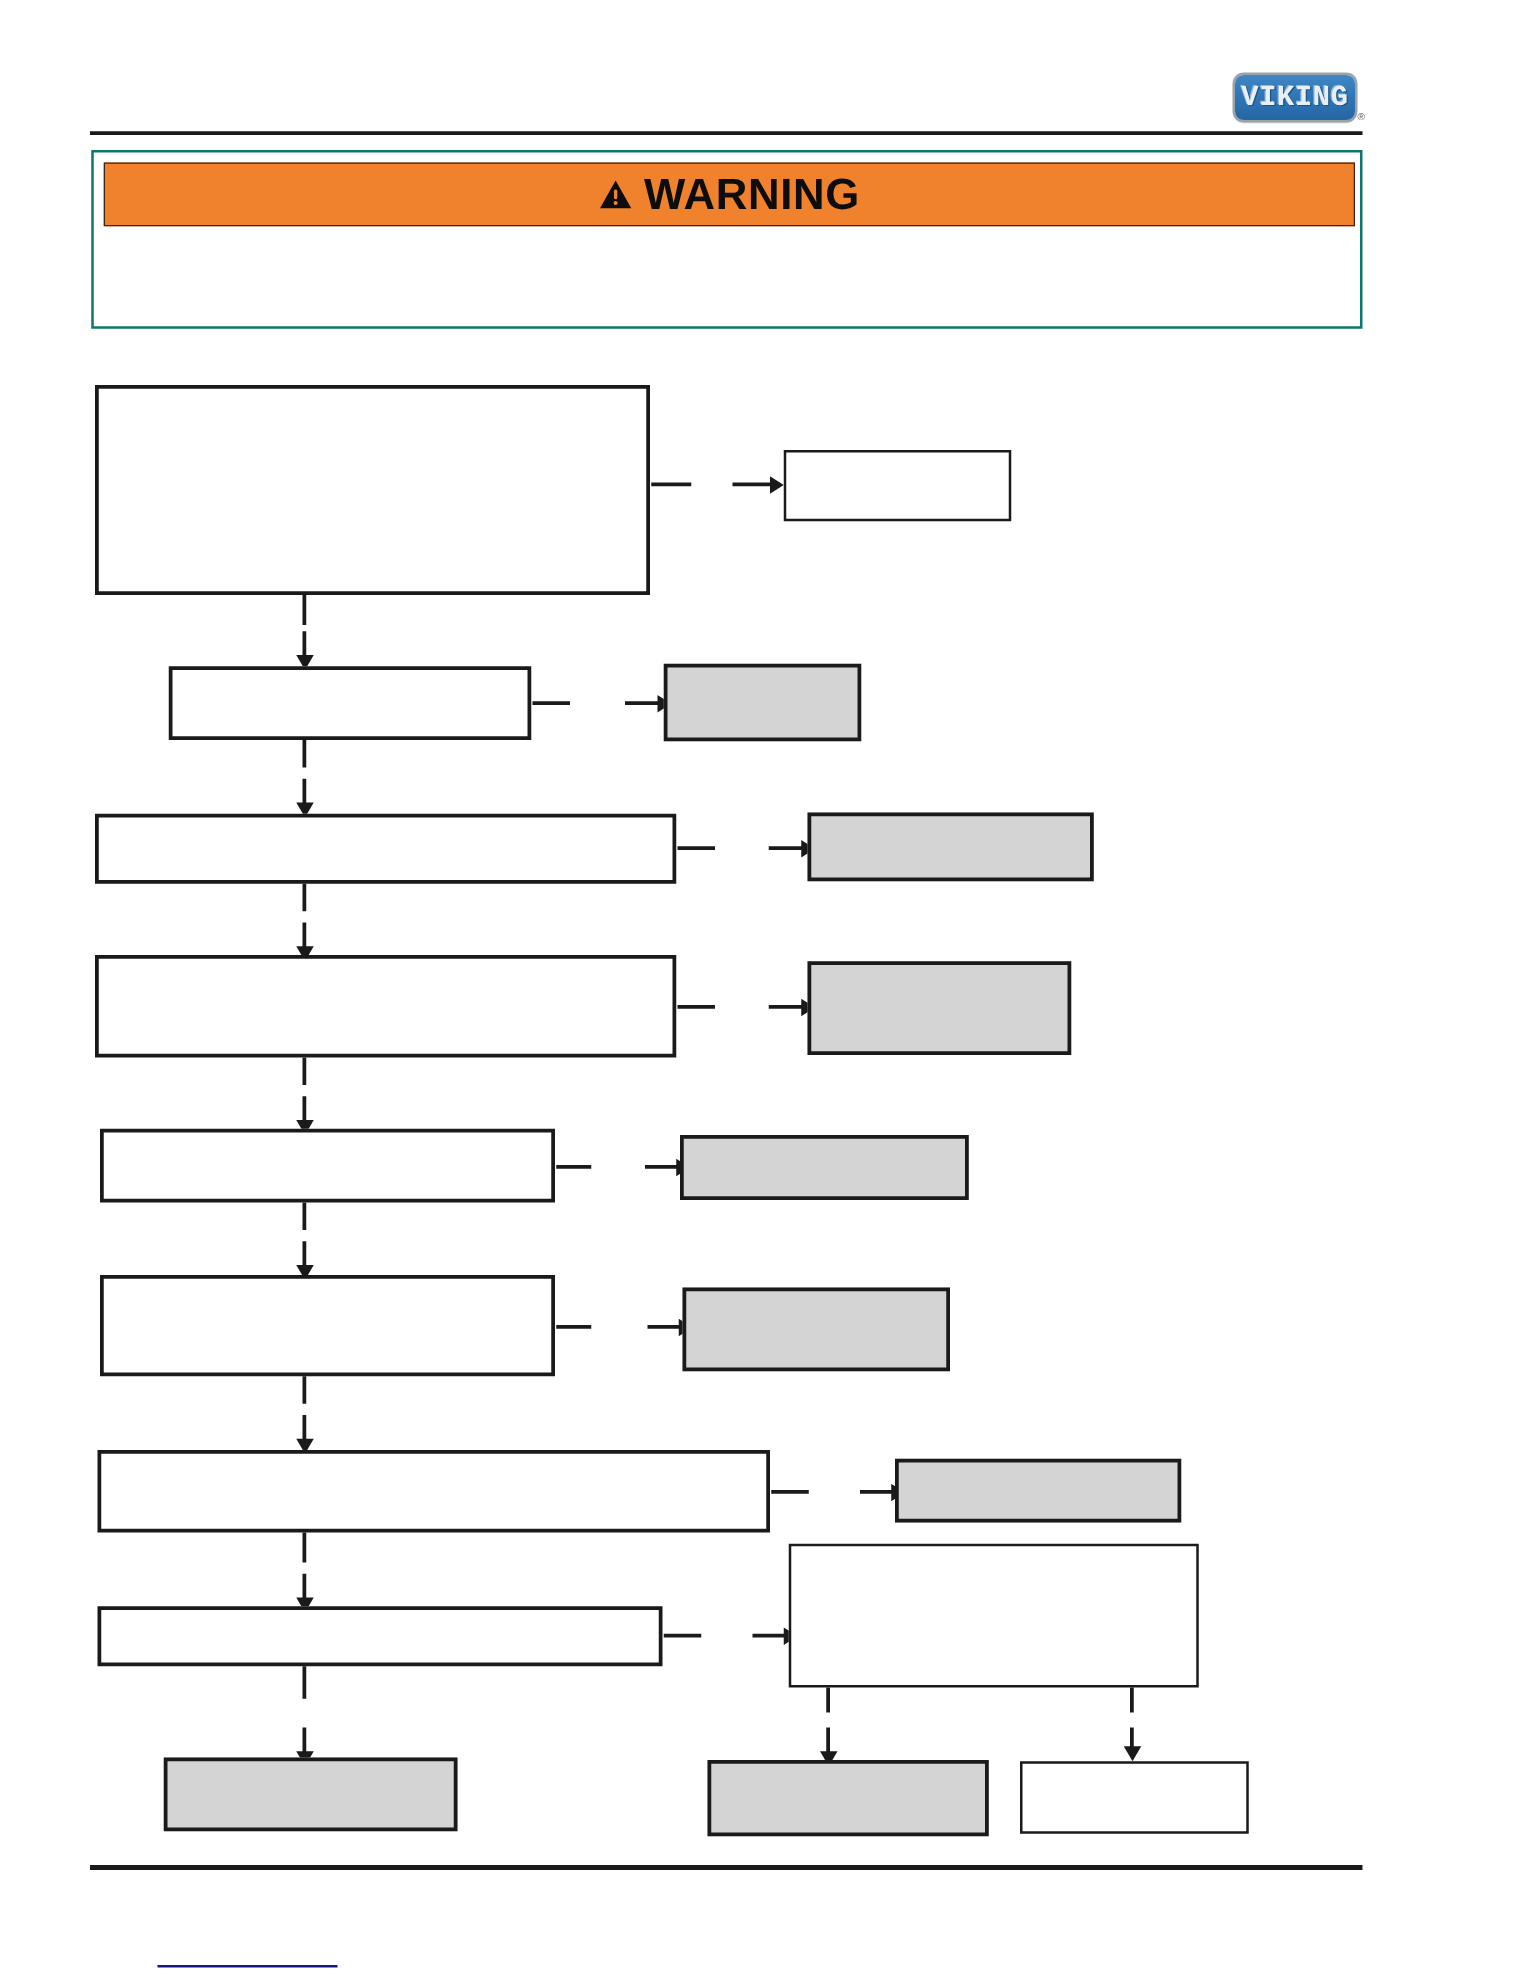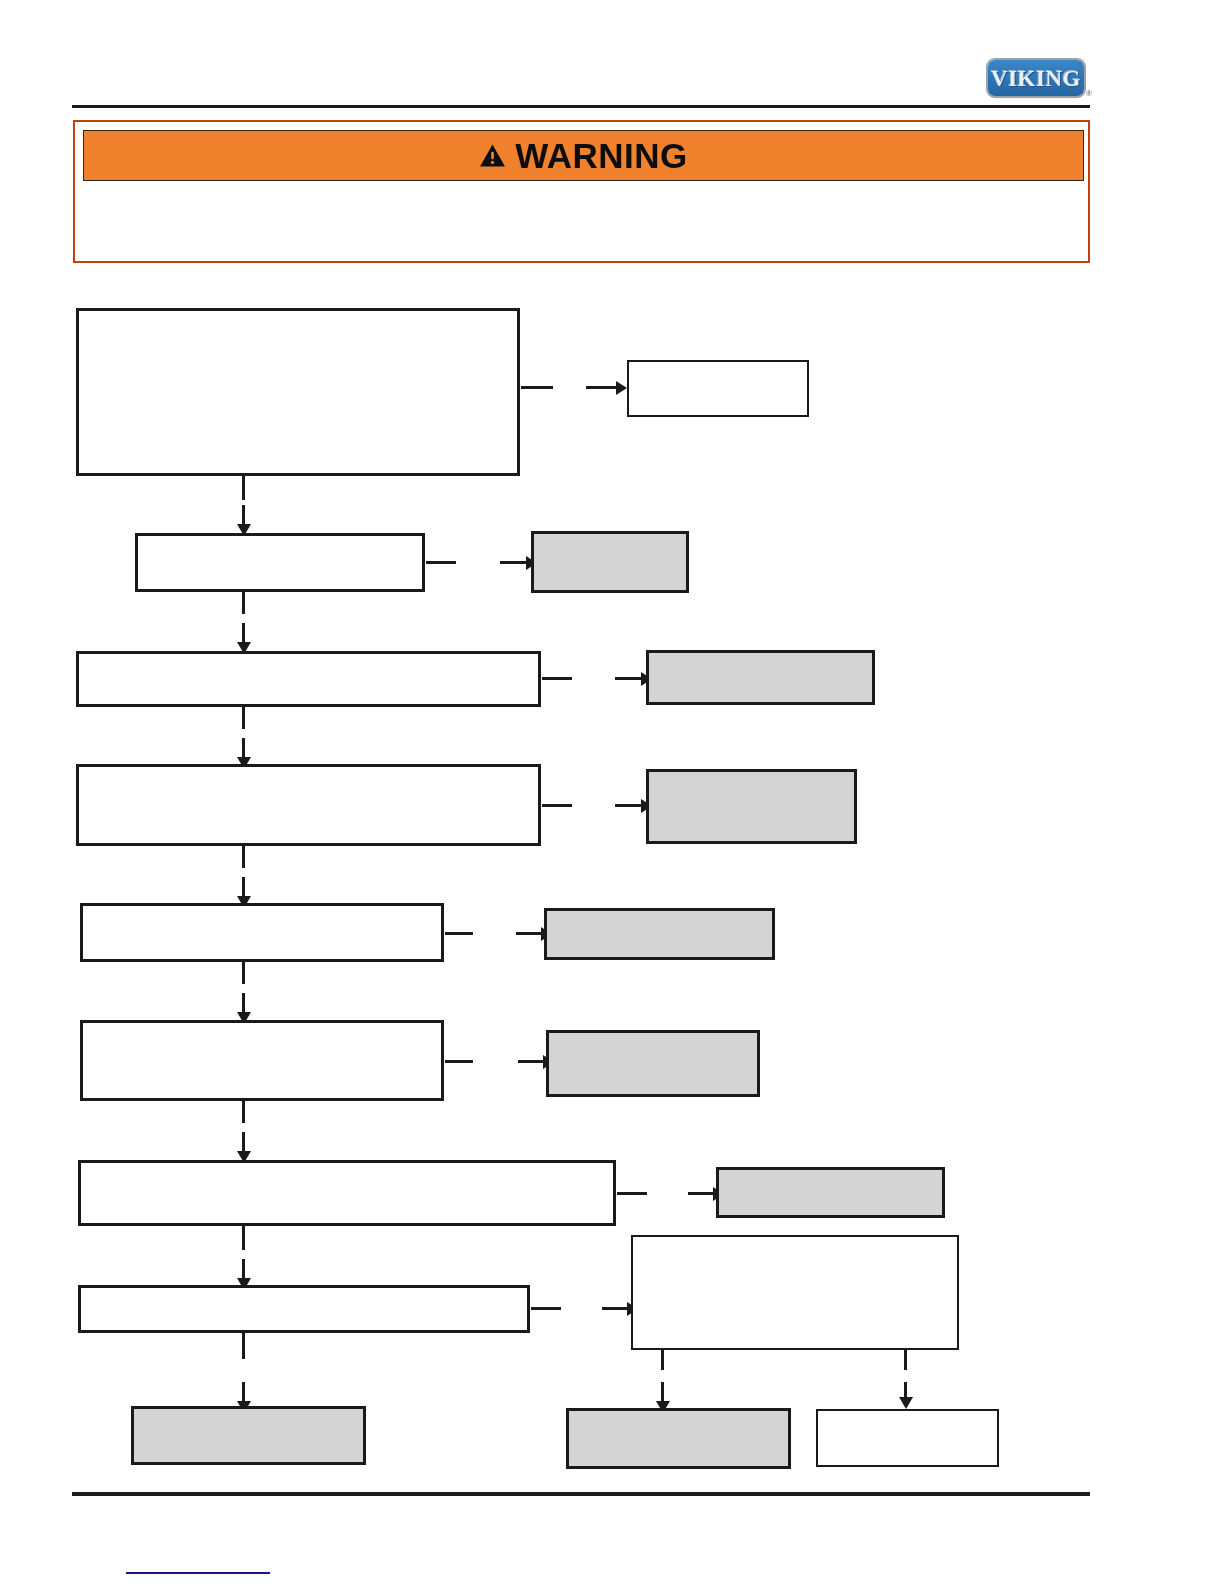--- a/index.html
+++ b/index.html
@@ -27,21 +27,21 @@
     width: 96px;
     height: 36px;
     border-radius: 7px;
     background: linear-gradient(180deg, #3e86c4 0%, #2f76b6 48%, #2566a4 100%);
     box-shadow: 0 0 0 2px #9aa3a8, 0 1px 2px rgba(0,0,0,.45);
     display: flex;
     align-items: center;
     justify-content: center;
   }
   .logo-text {
-    font-family: Liberation Serif, serif;
+    font-family: Liberation Mono, monospace;
     font-weight: bold;
     font-size: 23px;
     letter-spacing: 0.5px;
     color: #e9eef2;
     text-shadow: 1px 1px 0 #1d5288, -1px -1px 0 #8fb8dd;
     line-height: 1;
   }
   .logo-reg {
     position: absolute;
     left: 1086px;
@@ -58,21 +58,21 @@
     background: #1a1a1a;
   }
 
   
   .warning-box {
     position: absolute;
     left: 73px;
     top: 120px;
     width: 1017px;
     height: 143px;
-    border: 2px solid #c2410c;
+    border: 2px solid #0f766e;
     box-sizing: border-box;
     background: #ffffff;
   }
   .warning-banner {
     position: absolute;
     left: 8px;
     top: 8px;
     width: 1001px;
     height: 51px;
     background: #F0822E;

